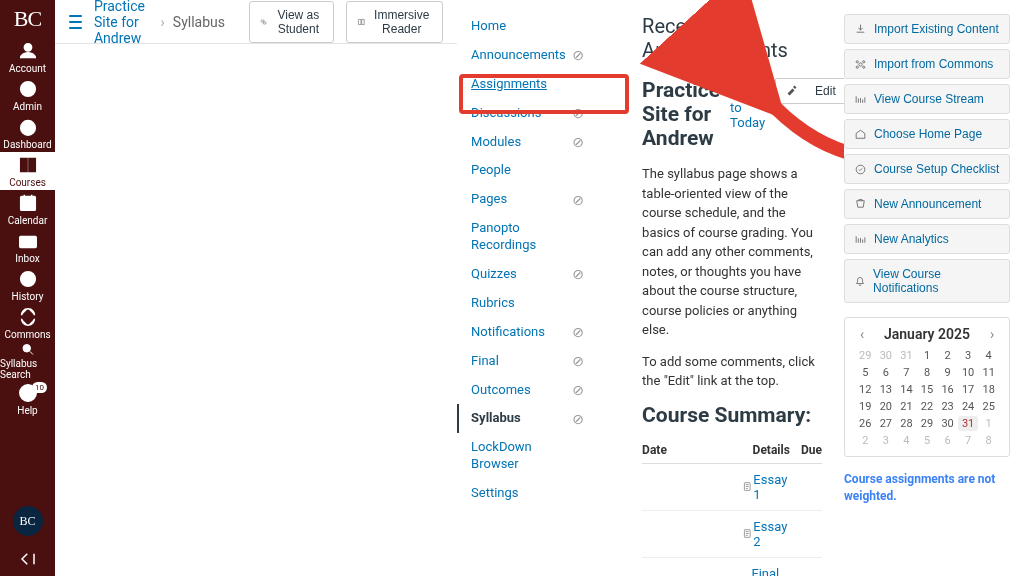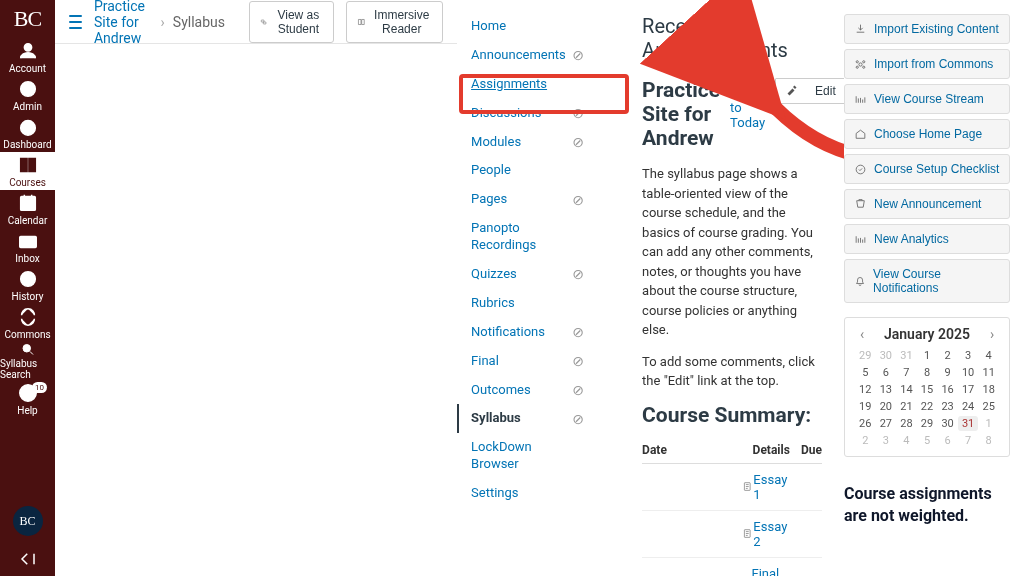--- a/index.html
+++ b/index.html
@@ -71,21 +71,21 @@
 .actions button{width:100%;text-align:left;background:#f5f5f5;border:1px solid #ddd;border-radius:3px;padding:7px 9px;font-size:12px;margin-bottom:5px;cursor:pointer;color:#0369a1;display:flex;align-items:center;gap:7px}
 .actions svg{width:13px;height:13px;fill:none;stroke:#666;stroke-width:1.6}
 .cal{margin-top:14px;border:1px solid #ddd;border-radius:3px;padding:8px 10px;font-size:11px;color:#555}
 .cal-head{display:flex;align-items:center;justify-content:space-between;margin-bottom:6px}
 .cal-head .nav{cursor:pointer;color:#888;font-size:14px;width:14px;text-align:center}
 .cal-title{font-weight:600;font-size:14px;color:#333}
 .cal-grid{display:grid;grid-template-columns:repeat(7,1fr);gap:2px 0;text-align:center}
 .cal-grid span{padding:1px 0;color:#555}
 .cal-grid span.other{color:#bbb}
 .cal-grid span.today{background:#eee;border-radius:3px;color:#aa3333}
-.note{font-size:16px;margin-top:26px;color:#0f172a;line-height:1.4}
+.note{font-size:12px;margin-top:14px;color:#3b82f6;line-height:1.4}
 .note b{font-weight:700}
 </style>
 </head>
 <body>
 
 <div class="gnav">
   <div class="gnav-logo">BC</div>
   <div id="gnav-items">
       <div class="gnav-item">
         <svg viewBox="0 0 24 24" fill="none" stroke="currentColor" stroke-width="1.6">

